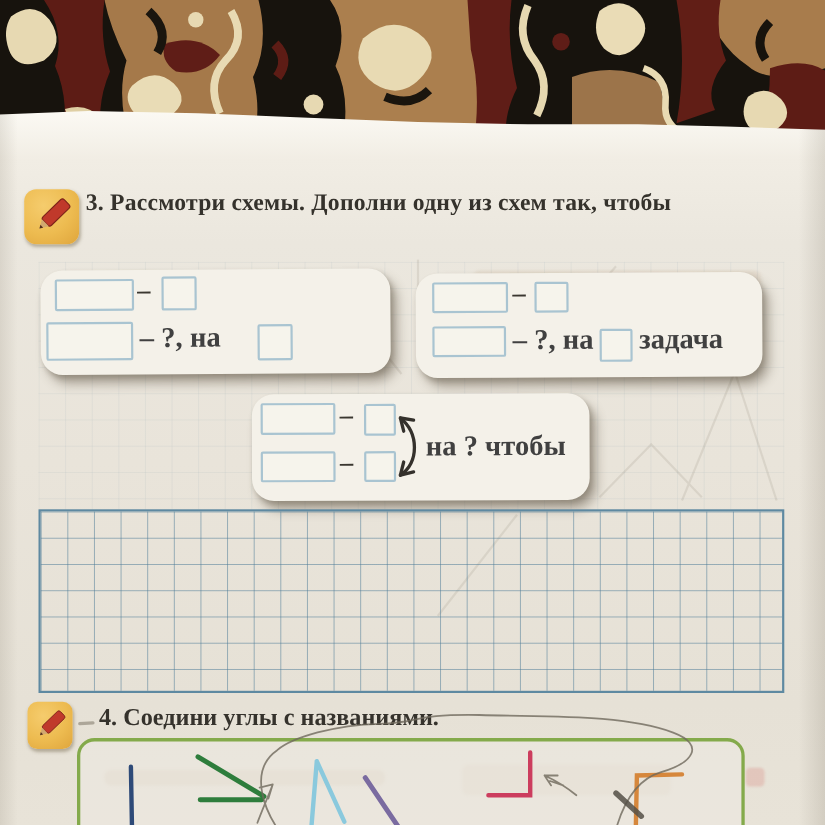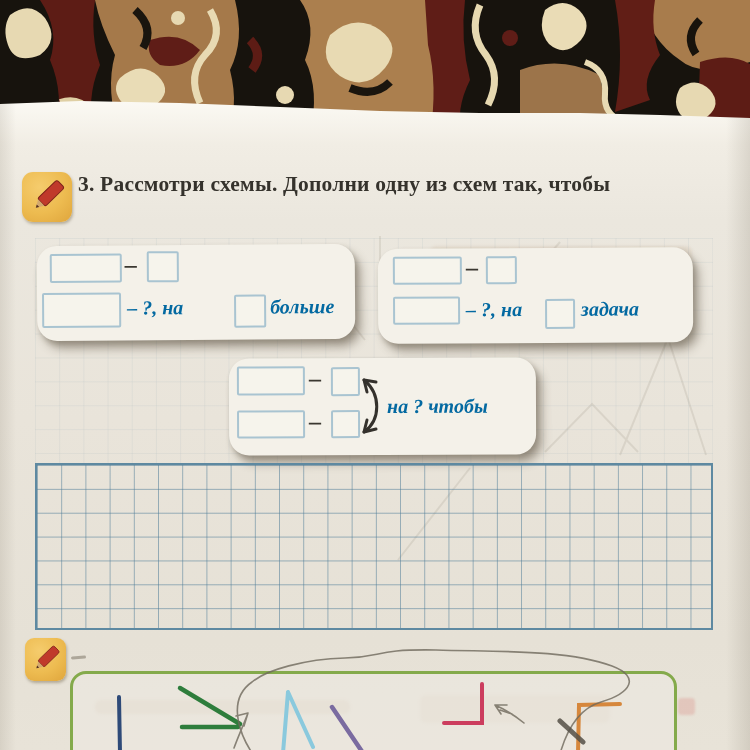--- a/index.html
+++ b/index.html
@@ -38,21 +38,21 @@
     background:rgba(125,118,104,.55);transform:rotate(-4deg);border-radius:2px;}
 
   
   .card{position:absolute;background:#f4f1e9;border-radius:20px;
     box-shadow:6px 8px 10px rgba(80,70,52,.42),2px 3px 5px rgba(80,70,52,.25);}
   .c1{left:37px;top:245px;width:318px;height:95px;transform:rotate(-.4deg);}
   .c2{left:378px;top:248px;width:315px;height:95px;transform:rotate(-.3deg);}
   .c3{left:229px;top:358px;width:307px;height:97px;transform:rotate(-.2deg);}
   .slot{position:absolute;border:2px solid #a9c4d1;border-radius:2px;background:rgba(250,249,244,.35);}
   .dash{position:absolute;font-weight:700;font-size:24px;color:#3a3730;line-height:24px;}
-  .stext{position:absolute;font-weight:700;font-size:20px;color:#0369a1;white-space:nowrap;line-height:30px;font-style:italic;}
+  .stext{position:absolute;font-weight:700;font-size:26px;color:#404040;white-space:nowrap;line-height:30px;}
 
   
   .big-grid{position:absolute;left:35px;top:463px;width:678px;height:167px;
     border:2px solid #5e89a1;box-sizing:border-box;
     background-image:linear-gradient(to right,rgba(80,125,152,.55) 1px,transparent 1px),
                      linear-gradient(to bottom,rgba(80,125,152,.55) 1px,transparent 1px);
     background-size:24.21px 23.86px;}
 
   
   .green-box{position:absolute;left:70px;top:671px;width:607px;height:110px;
@@ -128,21 +128,20 @@
       <span style="display:block">3. Рассмотри схемы. Дополни одну из схем так, чтобы</span>
     </div>
 
     <div class="card c1">
       <div class="slot" style="left:13px;top:8px;width:68px;height:25px"></div>
       <span class="dash" style="left:88px;top:7px">–</span>
       <div class="slot" style="left:110px;top:6px;width:28px;height:27px"></div>
       <div class="slot" style="left:5px;top:47px;width:75px;height:31px"></div>
       <span class="stext" style="left:90px;top:47px">– ?, на</span>
       <div class="slot" style="left:197px;top:50px;width:28px;height:29px"></div>
-      <span class="stext" style="left:233px;top:47px">больше</span>
     </div>
 
     <div class="card c2">
       <div class="slot" style="left:15px;top:8px;width:65px;height:24px"></div>
       <span class="dash" style="left:88px;top:7px">–</span>
       <div class="slot" style="left:108px;top:8px;width:27px;height:24px"></div>
       <div class="slot" style="left:15px;top:48px;width:63px;height:24px"></div>
       <span class="stext" style="left:88px;top:46px">– ?, на</span>
       <div class="slot" style="left:167px;top:51px;width:26px;height:26px"></div>
       <span class="stext" style="left:203px;top:46px">задача</span>
@@ -163,20 +162,21 @@
     <div class="task-icon icon4">
       <svg width="41" height="43" viewBox="0 0 50 50">
         <g transform="rotate(-44 25 25)">
           <rect x="17" y="19.5" width="27" height="11" rx="2.5" fill="#c0392b" stroke="#7e241a" stroke-width="1"></rect>
           <path d="M9.5,25 L17,20.5 L17,29.5 Z" fill="#d2a86f"></path>
           <path d="M9.5,25 L12.5,23.2 L12.5,26.8 Z" fill="#55301c"></path>
         </g>
       </svg>
     </div>
     <div class="pencil-dash"></div>
+    <div class="task-text t4">4. Соедини углы с названиями.</div>
 
     <div class="green-box"></div>
     <div class="pink-blob"></div>
   </div>
 
   <svg class="overlay-svg" width="750" height="750" viewBox="0 0 750 750">
 
     <g stroke="#34312c" stroke-width="3" fill="none" stroke-linecap="round">
       <path d="M364,380 C381,394 381,420 364,432"></path>
       <path d="M364,380 L376,382 M364,380 L367,392"></path>

